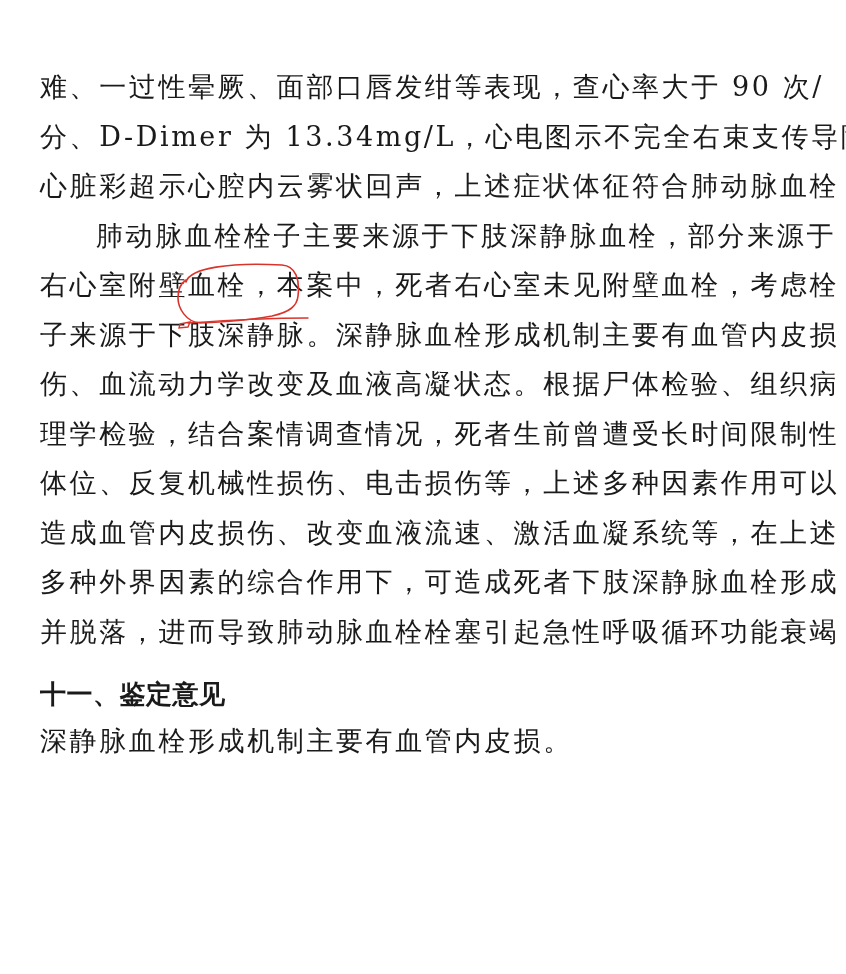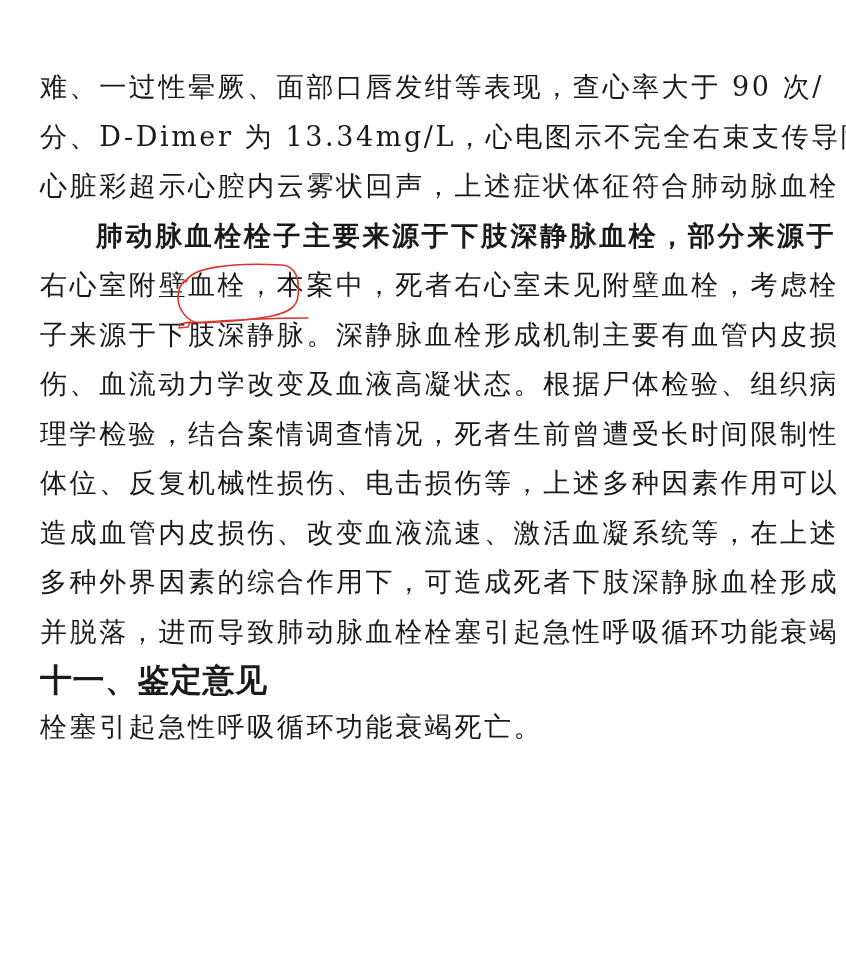--- a/index.html
+++ b/index.html
@@ -24,31 +24,30 @@
     .line {
       position: relative;
       height: 49.5px;
       line-height: 49.5px;
       font-size: 27px;
       letter-spacing: 2.6px;
       white-space: nowrap;
     }
     .line.indent {
       padding-left: 56px;
-      font-weight: bold;
     }
     .heading {
       height: 44px;
       line-height: 44px;
-      font-size: 32px;
+      font-size: 26px;
       font-weight: bold;
       font-family: "DejaVu Sans", "Liberation Sans", sans-serif;
       letter-spacing: 0.5px;
       white-space: nowrap;
-      margin-top: 2px;
+      margin-top: 16px;
     }
     .annot {
       position: absolute;
       pointer-events: none;
     }
   </style>
 </head>
 <body>
 
 <div class="page">
@@ -67,21 +66,21 @@
     <div class="line">理学检验，结合案情调查情况，死者生前曾遭受长时间限制性</div>
     <div class="line">体位、反复机械性损伤、电击损伤等，上述多种因素作用可以</div>
     <div class="line">造成血管内皮损伤、改变血液流速、激活血凝系统等，在上述</div>
     <div class="line">多种外界因素的综合作用下，可造成死者下肢深静脉血栓形成</div>
     <div class="line">并脱落，进而导致肺动脉血栓栓塞引起急性呼吸循环功能衰竭</div>
   </div>
 
   <div class="heading">十一、鉴定意见</div>
 
   <div>
-    <div class="line">栓塞引起急性呼吸循环功能衰竭死亡。</div>
+    <div class="line">深静脉血栓形成机制主要有血管内皮损。</div>
   </div>
 </div>
 
 <svg class="annot" width="846" height="974" viewBox="0 0 846 974" style="left:0;top:0;">
   <path d="M 186 282
            C 190 268, 230 262, 282 265
            C 296 266, 300 280, 298 296
            C 297 306, 290 312, 272 316
            C 250 320, 225 322, 200 323
            C 186 322, 178 308, 178 298

